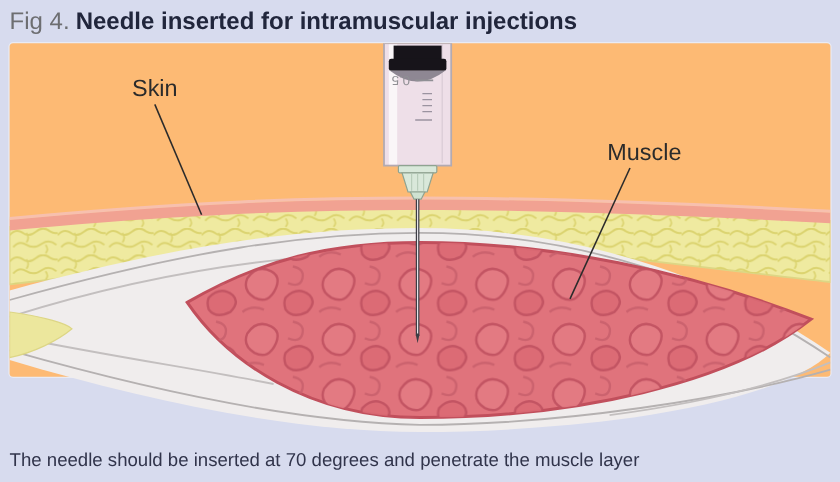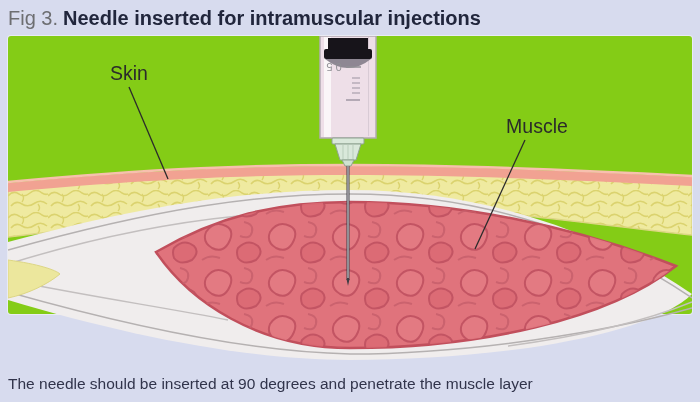--- a/index.html
+++ b/index.html
@@ -9,41 +9,41 @@
     font-family:"Liberation Sans", sans-serif;
   }
   .title{
     position:absolute;top:5px;left:8px;right:8px;
     font-size:20px;line-height:26px;white-space:nowrap;
   }
   .title .fig{color:#6d6e71;font-weight:400;}
   .title .main{color:#21263c;font-weight:700;margin-left:5px;}
   .panel{
     position:absolute;left:8px;top:36px;width:684px;height:278px;
-    background:#84cc16;border-radius:3px;box-shadow:0 0 0 1px #e9ebf4;
+    background:#fdba74;border-radius:3px;box-shadow:0 0 0 1px #e9ebf4;
   }
   .panel svg{display:block;}
   .caption{
     position:absolute;left:8px;top:374px;
     font-size:15.5px;color:#31344b;line-height:20px;
   }
   text.diagram-label{
     font-family:"Liberation Sans", sans-serif;
     font-size:19.5px;fill:#2b2b2b;
   }
   text.scale-text{
     font-family:"Liberation Sans", sans-serif;
     font-size:11px;fill:#8f8f94;
   }
 </style>
 </head>
 <body>
 
 <div class="title">
-  <span class="fig">Fig 3.</span><span class="main">Needle inserted for intramuscular injections</span>
+  <span class="fig">Fig 4.</span><span class="main">Needle inserted for intramuscular injections</span>
 </div>
 
 <div class="panel">
 <svg width="684" height="330" viewBox="0 0 684 330">
   <defs>
     <pattern id="fatTex" width="40" height="22" patternUnits="userSpaceOnUse">
       <path d="M0 6 Q5 0 11 4 Q16 8 22 3 Q28 -2 34 3 Q37 5 40 4" stroke="#dbd36f" stroke-width="1.6" fill="none"></path>
       <path d="M3 16 Q8 10 14 14 Q20 18 27 13 Q33 9 39 14" stroke="#dbd36f" stroke-width="1.6" fill="none"></path>
       <path d="M14 4 q3 4 0 8" stroke="#dbd36f" stroke-width="1.4" fill="none"></path>
       <path d="M30 14 q3 4 0 7" stroke="#dbd36f" stroke-width="1.4" fill="none"></path>
@@ -106,13 +106,13 @@
     <line x1="340" y1="109" x2="340" y2="123" stroke="#b9cdbb" stroke-width="1"></line>
     <line x1="345" y1="109" x2="345" y2="123" stroke="#b9cdbb" stroke-width="1"></line>
     <polygon points="334,124 346,124 343,130 337,130" fill="#cfe2d1" stroke="#8fa391" stroke-width="1"></polygon>
     <line x1="340" y1="130" x2="340" y2="244" stroke="#3d3d44" stroke-width="3"></line>
     <line x1="340" y1="130" x2="340" y2="242" stroke="#e6e3e8" stroke-width="1"></line>
     <polygon points="338.5,243 341.5,243 340,250" fill="#3d3d44"></polygon>
   </g>
 </svg>
 </div>
 
-<div class="caption">The needle should be inserted at 90 degrees and penetrate the muscle layer</div>
+<div class="caption">The needle should be inserted at 70 degrees and penetrate the muscle layer</div>
 
 </body></html>

